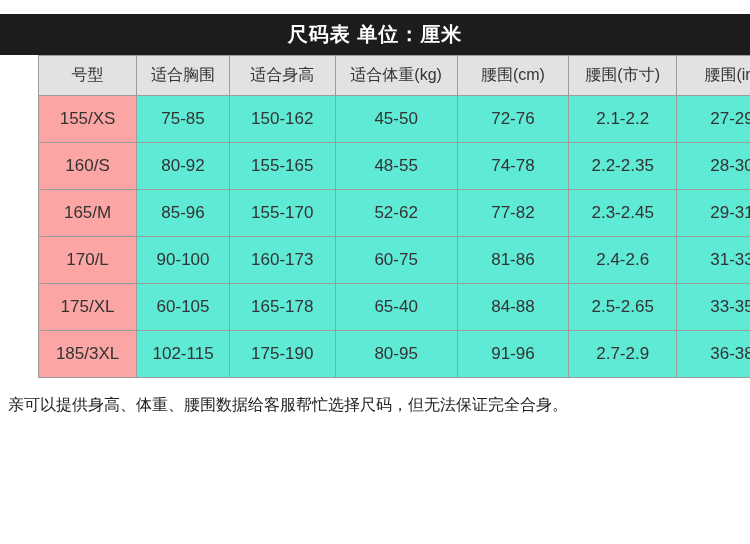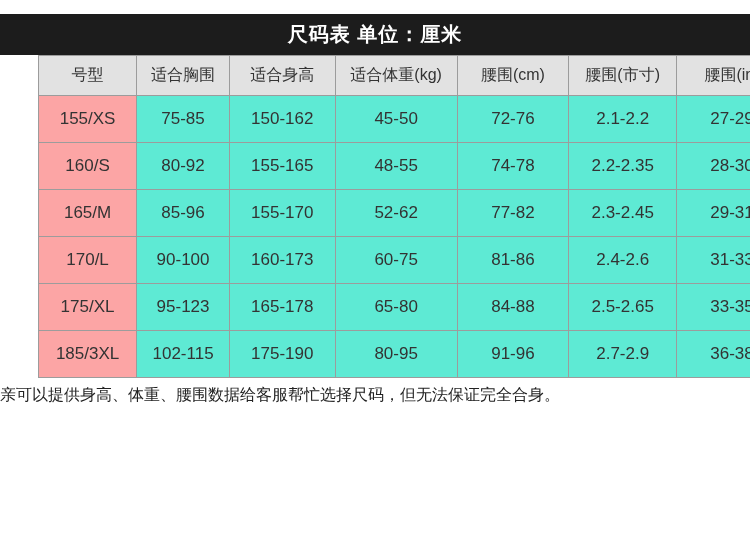--- a/index.html
+++ b/index.html
@@ -47,22 +47,22 @@
   }
   .size-table tbody td {
     height: 46px;
     font-size: 17px;
     background: #5eead4;
   }
   .size-table tbody td:first-child {
     background: #fca5a5;
   }
   .footer-notes {
-    margin-top: 3px;
-    padding-left: 0;
+    margin-top: 13px;
+    padding-left: 8px;
     color: #222222;
     font-size: 16px;
     line-height: 27px;
   }
   .footer-notes p {
     margin: 0;
   }
 </style>
 </head>
 <body>
@@ -124,23 +124,23 @@
         <td>170/L</td>
         <td>90-100</td>
         <td>160-173</td>
         <td>60-75</td>
         <td>81-86</td>
         <td>2.4-2.6</td>
         <td>31-33</td>
       </tr>
       <tr>
         <td>175/XL</td>
-        <td>95-123</td>
+        <td>60-105</td>
         <td>165-178</td>
-        <td>65-80</td>
+        <td>65-40</td>
         <td>84-88</td>
         <td>2.5-2.65</td>
         <td>33-35</td>
       </tr>
       <tr>
         <td>185/3XL</td>
         <td>102-115</td>
         <td>175-190</td>
         <td>80-95</td>
         <td>91-96</td>

